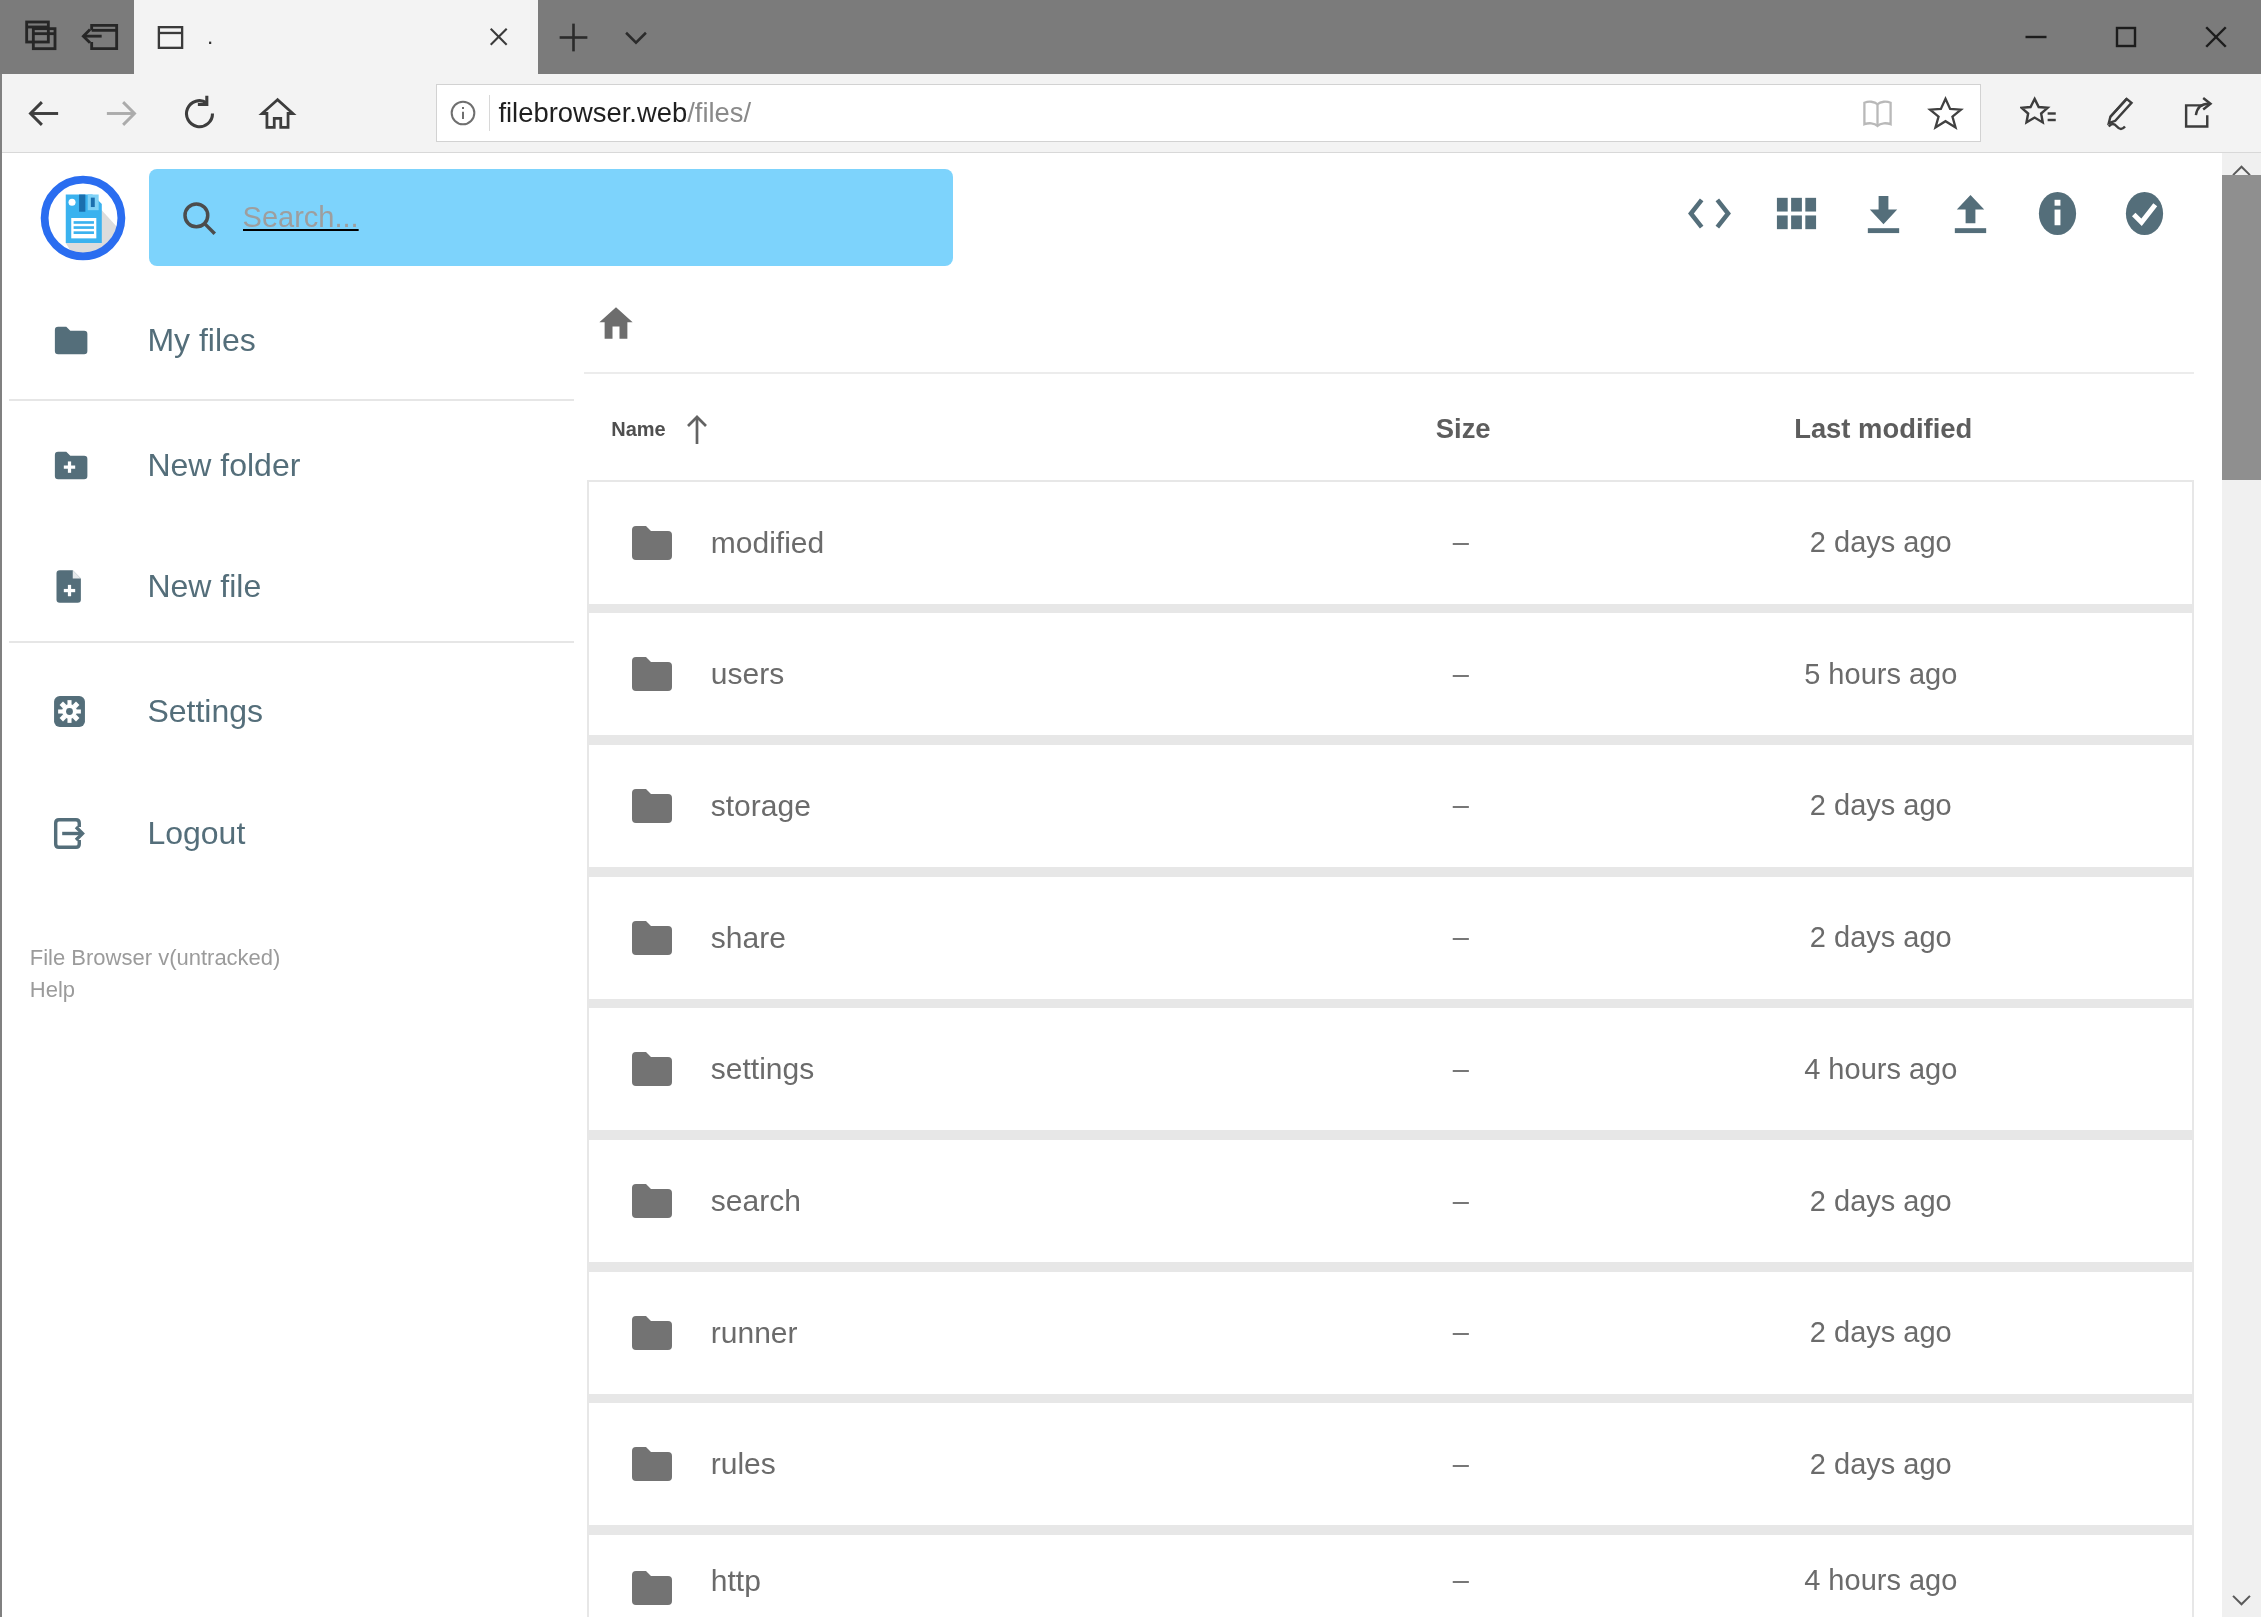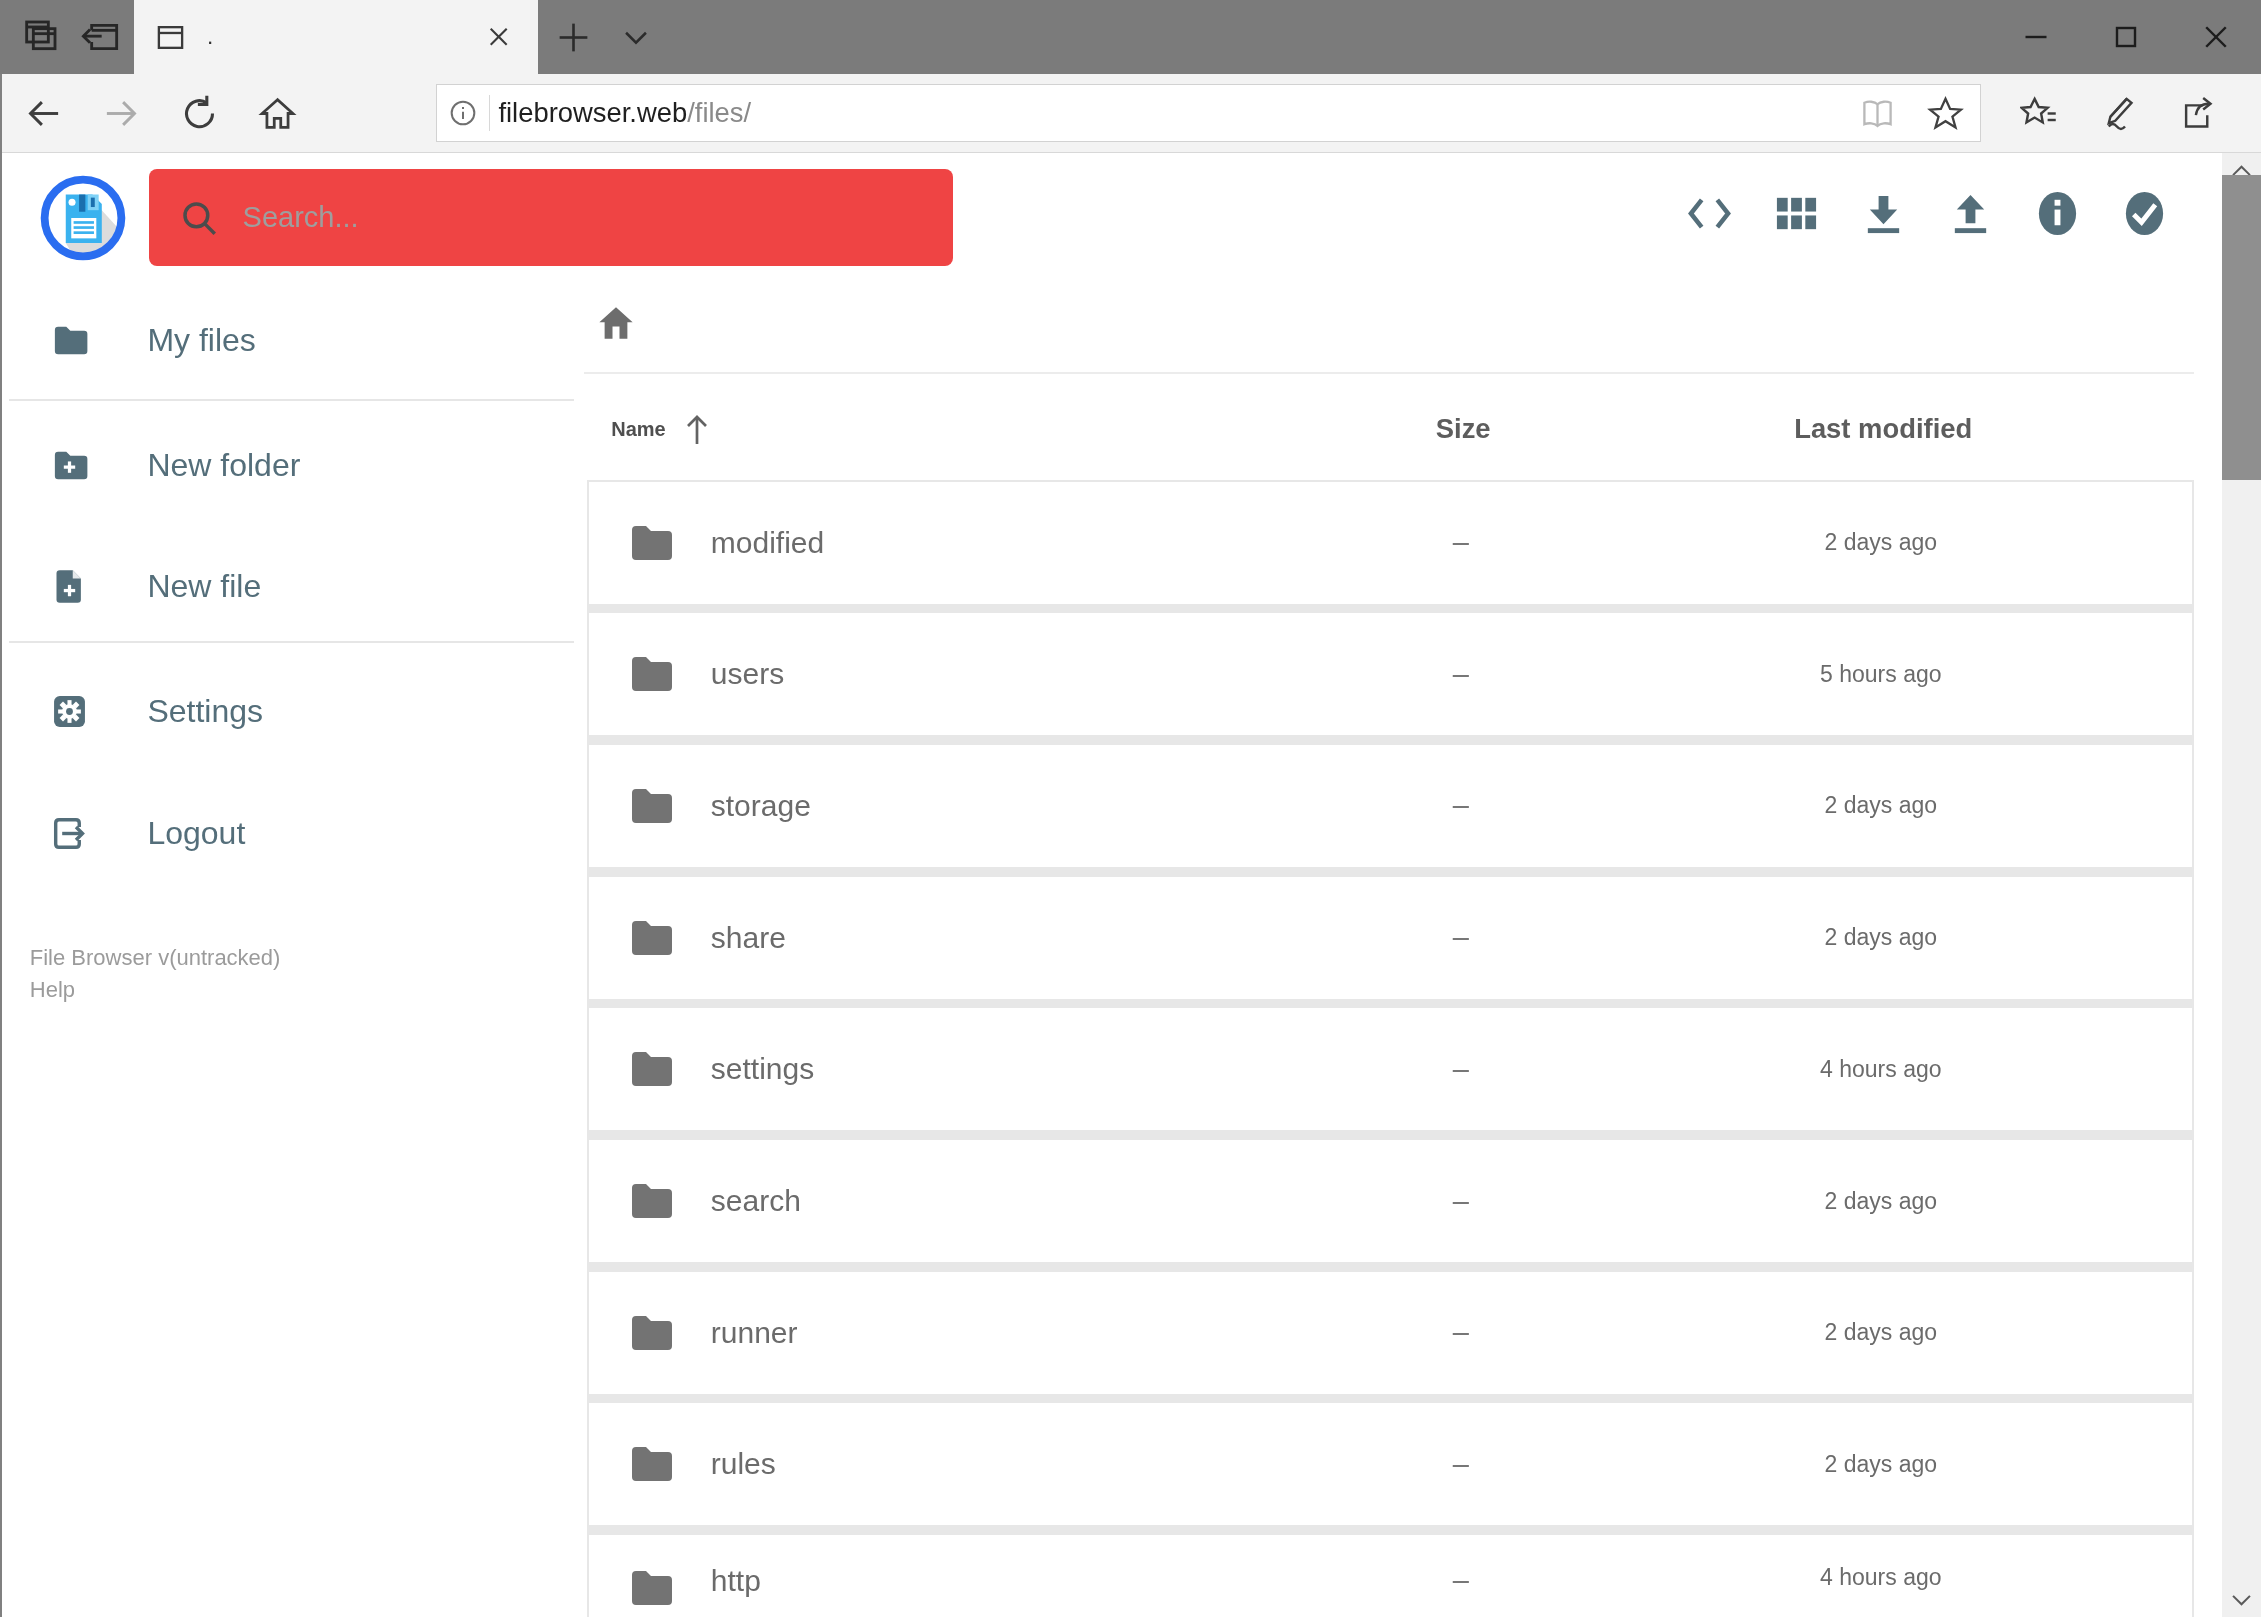--- a/index.html
+++ b/index.html
@@ -38,22 +38,22 @@
   .ab-ic { width:68px; height:52px; display:flex; align-items:center; justify-content:center; cursor:pointer; }
   .nav-right { display:flex; align-items:center; margin-left:19.4px; }
   .nav-right .nav-btn { width:79px; }
 
   
   .app { position:absolute; left:0; top:153px; width:2261px; height:1464px; background:#fff; }
   .left-edge { position:absolute; left:0; top:74px; bottom:0; width:2.4px; background:#808080; z-index:9; }
 
   .app-header { position:absolute; left:0; top:0; width:2261px; height:121px; background:#fff; }
   .logo { position:absolute; left:36px; top:18px; width:94px; height:94px; cursor:pointer; }
-  .searchbar { position:absolute; left:149px; top:16px; width:804px; height:97px; background:#ef4444;
-    border-radius:8px; display:flex; align-items:center; cursor:text; }
+  .searchbar { position:absolute; left:149px; top:16px; width:804px; height:97px; background:#7dd3fc;
+    border-radius:8px; display:flex; align-items:center; cursor:text;text-decoration:underline; }
   .searchbar .mag { margin:0 22.6px 0 29px; flex:0 0 auto; }
   .searchbar input { border:none; outline:none; background:transparent; font-size:29px;
     color:#333; width:662px; font-family:inherit; }
   .searchbar input::placeholder { color:#9e9e9e; opacity:1; }
   .hdr-actions { position:absolute; right:73px; top:0; height:121px; display:flex; align-items:center; }
   .hdr-btn { width:87px; height:97px; display:flex; align-items:center; justify-content:center; cursor:pointer; }
   .hdr-btn svg { width:47px; height:47px; }
 
   
   .sidebar { position:absolute; left:2.4px; top:121px; width:581px; bottom:0; background:#fff; }
@@ -81,21 +81,21 @@
   .row-end-pad { flex:0 0 117px; }
 
   .cards { position:absolute; left:3.2px; top:206px; width:1607px; background:#e7e7e7;
     padding:1.6px 1.6px 0 1.6px; }
   .file-row { width:1603px; height:122px; background:#fff; margin-bottom:9.7px;
     display:flex; align-items:center; padding-left:32px; cursor:pointer; }
   .file-row:last-child { margin-bottom:0; height:194px; align-items:flex-start; padding-top:29px; }
   .row-folder { width:58px; height:48px; flex:0 0 auto; }
   .row-name { font-size:30px; color:#6b6b6b; margin-left:32px; flex:1 1 auto; }
   .row-size { font-size:29px; color:#777; }
-  .row-mod { font-size:23px; color:#6b6b6b; }
+  .row-mod { font-size:29px; color:#6b6b6b; }
   .file-row .col-size { flex:0 0 452px; }
   .file-row .col-mod { flex:0 0 388px; }
 
   
   .scrollbar { position:absolute; right:0; top:0; width:39px; height:1464px; background:#f0f0f0; }
   .sc-btn { position:absolute; left:0; width:39px; height:36px; display:flex; align-items:center; justify-content:center; cursor:pointer; }
   .sc-up { top:0; }
   .sc-down { bottom:0; }
   .sc-thumb { position:absolute; left:0; top:22px; width:39px; height:305px; background:#8f8f8f; cursor:grab; }
 

